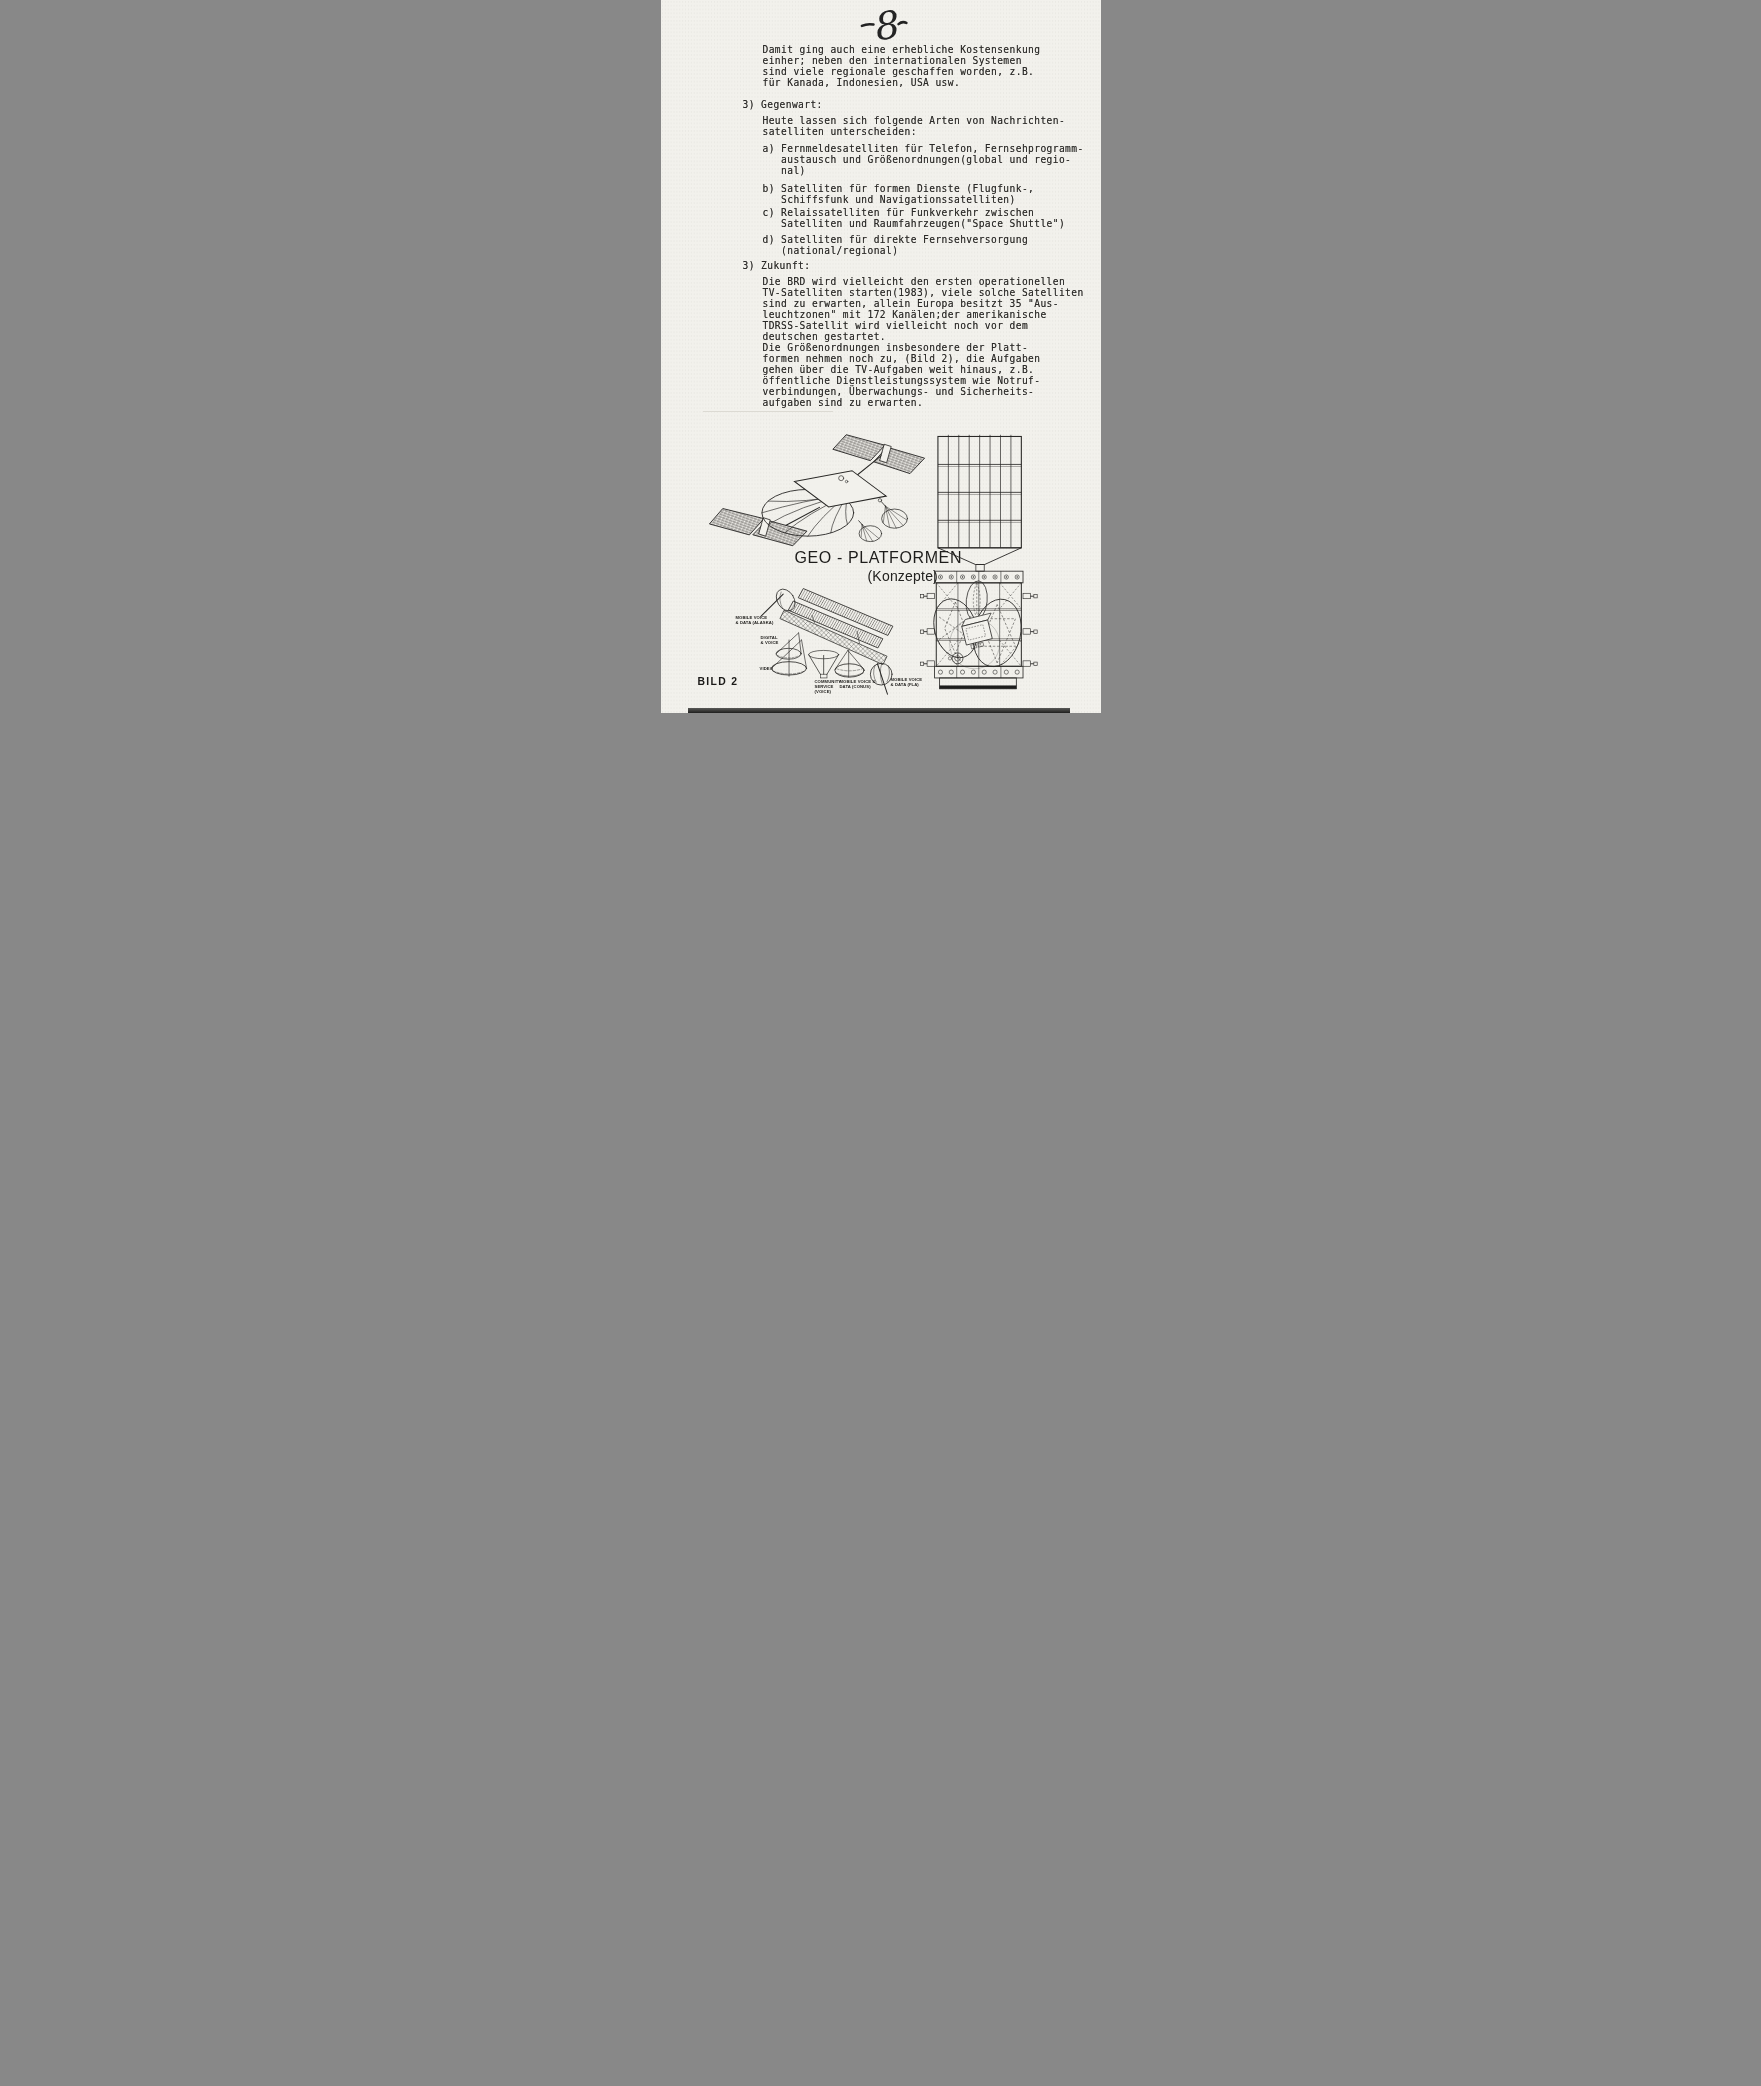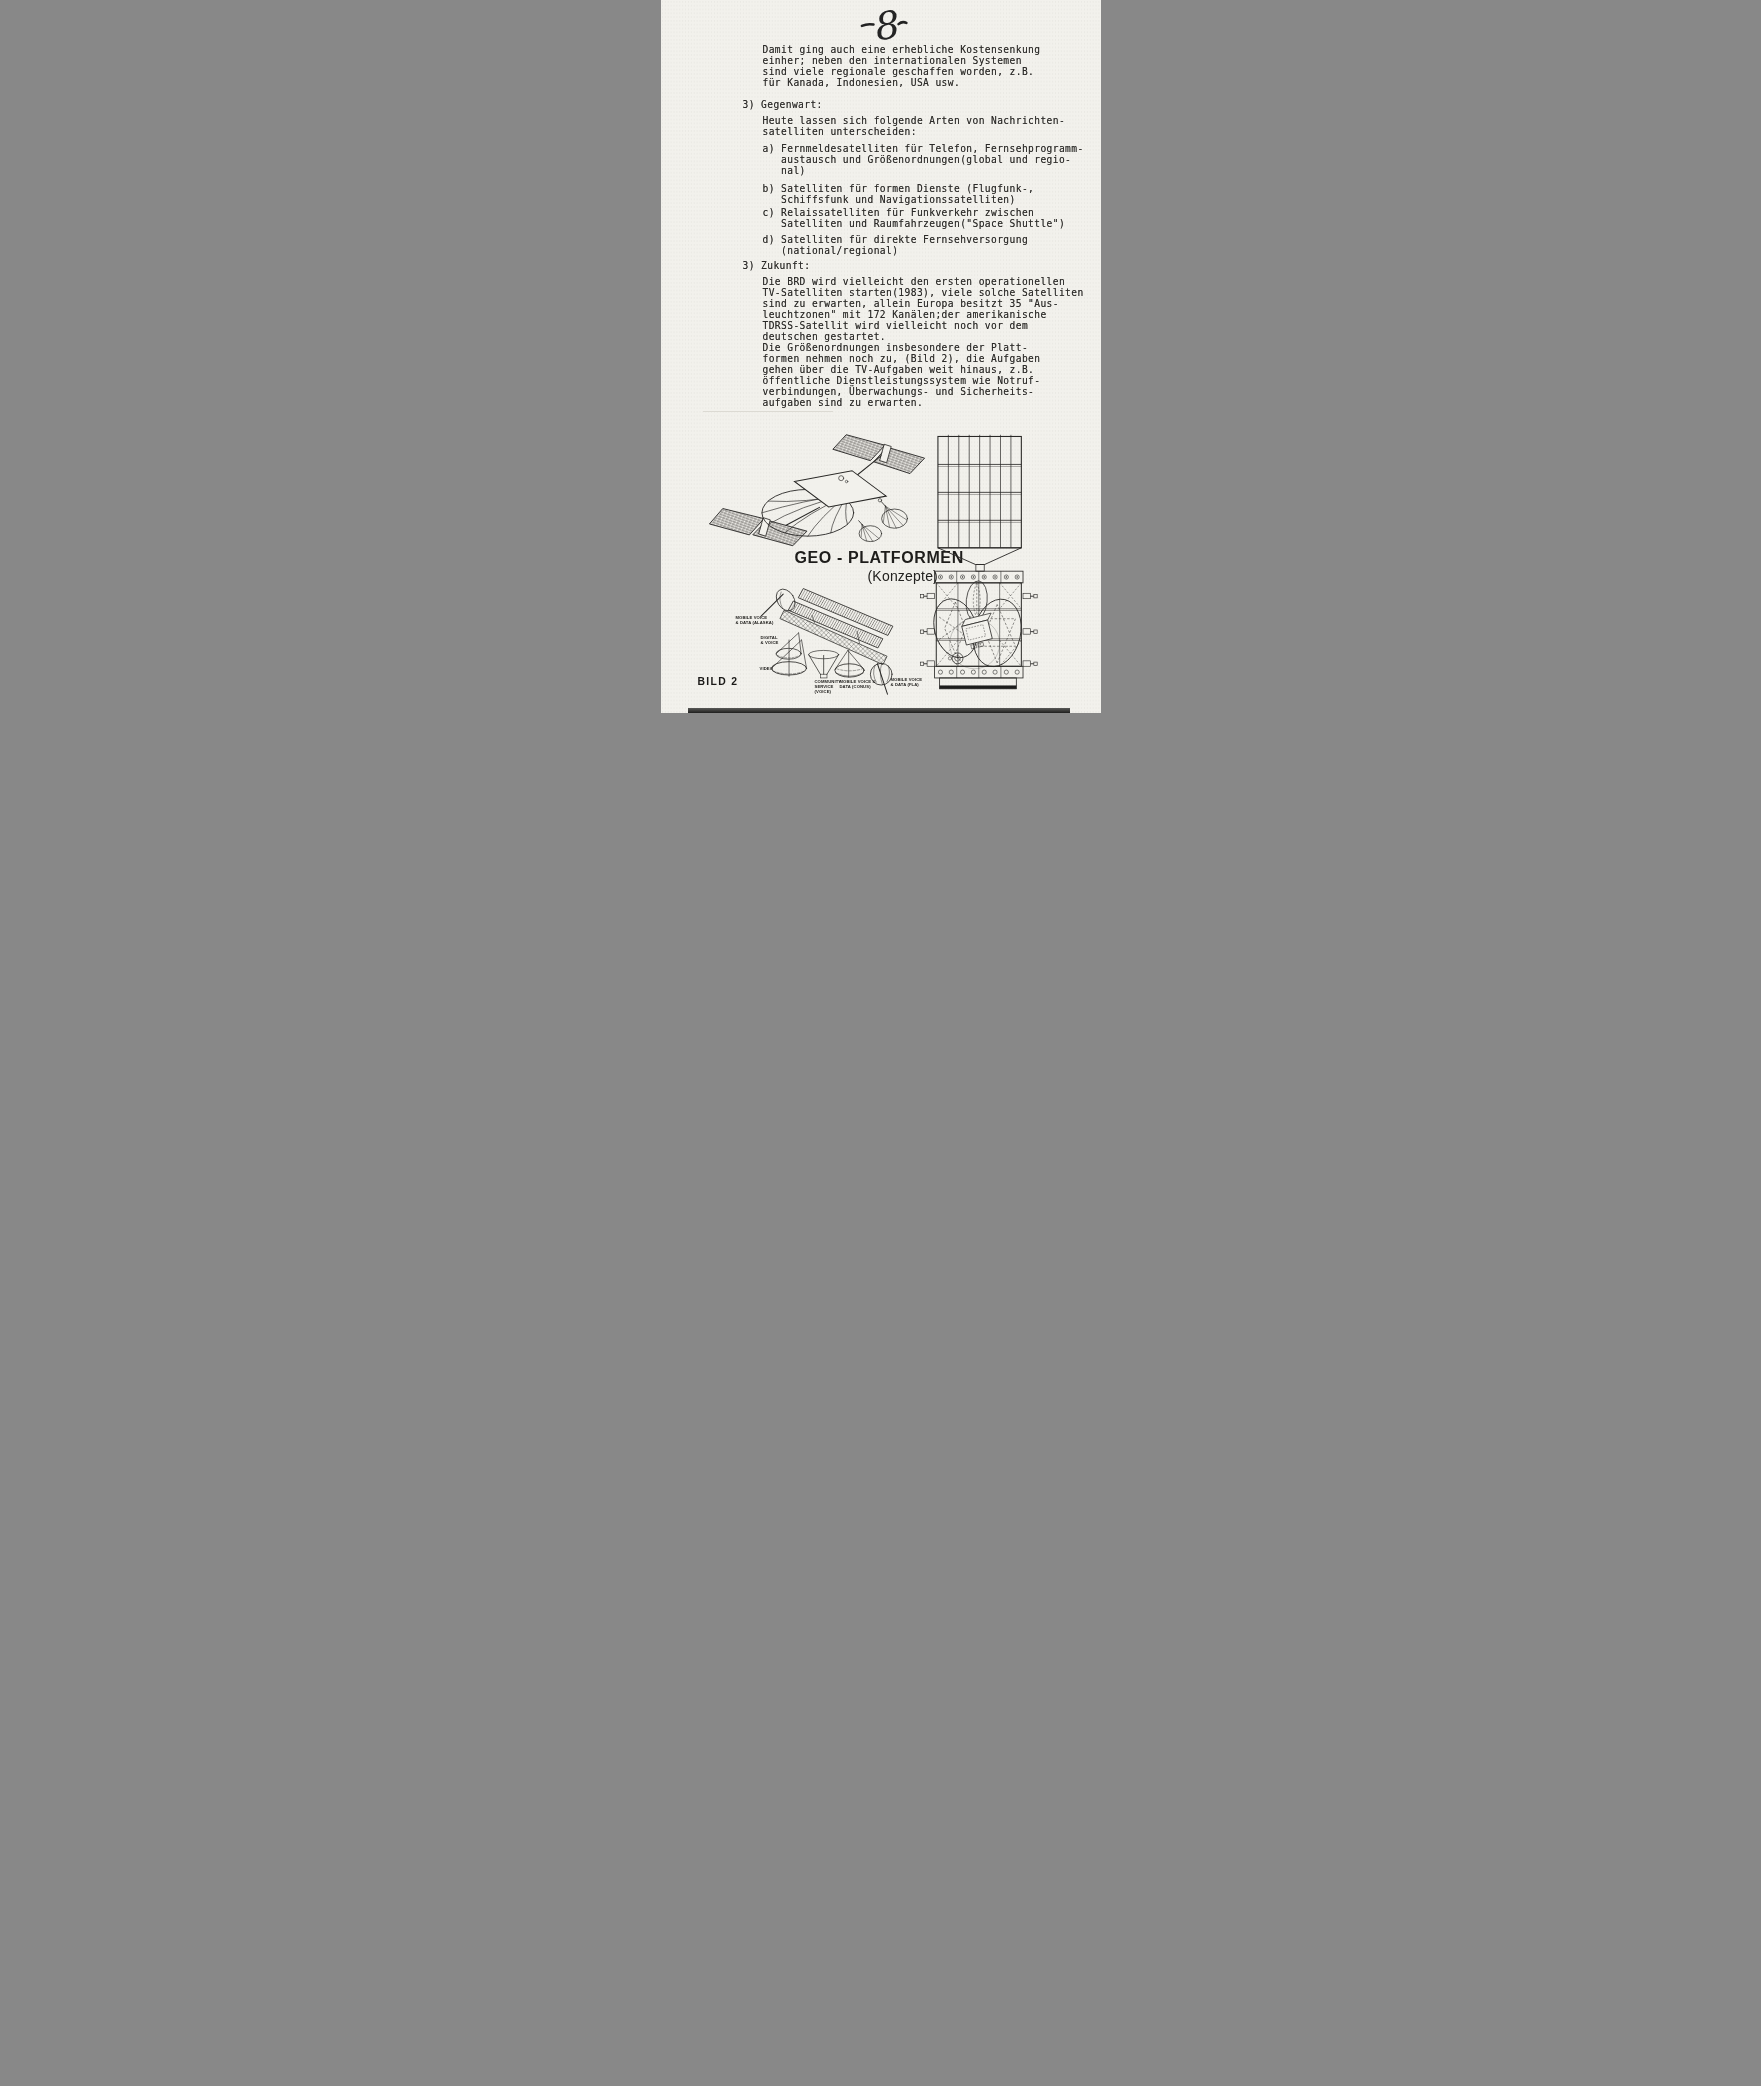--- a/index.html
+++ b/index.html
@@ -23,21 +23,21 @@
     letter-spacing:0.4px;
     color:#2b2a28;
     white-space:pre;
     text-shadow:0 0 0.3px rgba(40,38,34,0.55);
   }
   .indent{left:102px;}
   .hang{left:82px;}
   
   .fig-title{
     position:absolute;left:134px;top:549px;
-    font-size:16px;letter-spacing:0.6px;font-weight:700;color:#1e1d1b;
+    font-size:16px;letter-spacing:0.6px;font-weight:400;color:#1e1d1b;
     white-space:pre;
   }
   .fig-subtitle{
     position:absolute;left:207px;top:568px;
     font-size:14px;letter-spacing:0.2px;font-weight:400;color:#22211f;
     white-space:pre;
   }
   .bild-caption{
     position:absolute;left:37px;top:676px;
     font-size:10.4px;font-weight:bold;letter-spacing:1.3px;color:#1b1a18;

